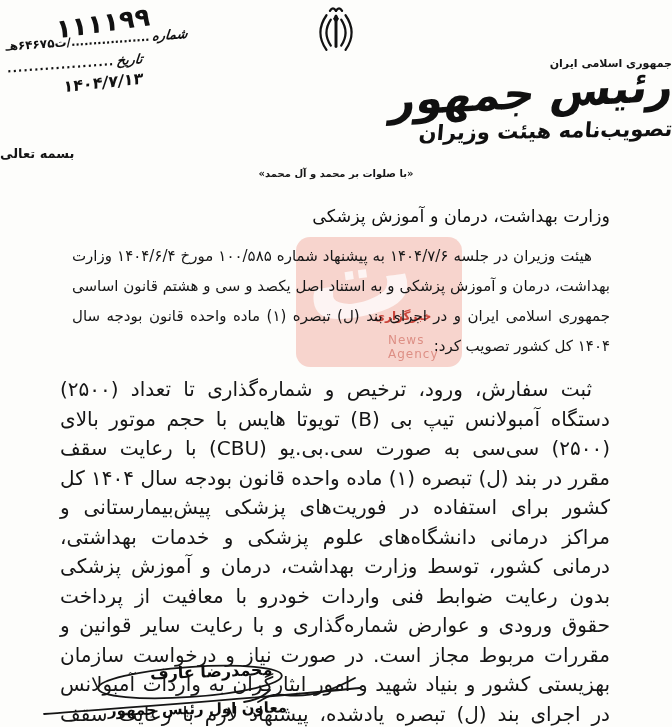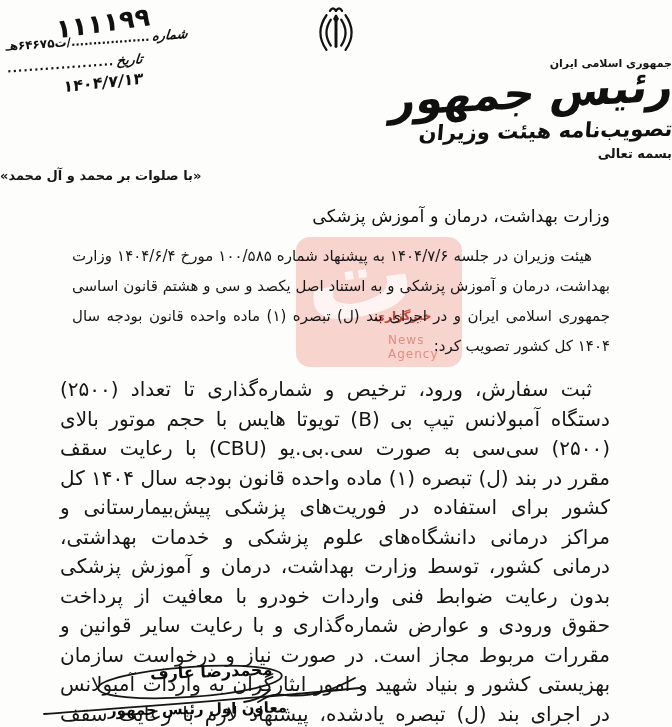--- a/index.html
+++ b/index.html
@@ -30,22 +30,22 @@
   .country{font-size:11px;font-weight:bold;margin-top:2px;letter-spacing:1px;color:#141414;}
   .office{
     font-size:44px;font-weight:bold;margin-top:2px;color:#101010;
     transform:skewX(-10deg) rotate(-3deg);display:inline-block;
   }
   .doctype{
     font-size:21px;font-weight:bold;margin-top:6px;color:#101010;
     transform:skewX(-6deg) rotate(-1deg);display:inline-block;
   }
   
-  .invocation{position:absolute;top:146px;right:0;left:0;text-align:right;font-size:13px;font-weight:bold;color:#161616;}
-  .salutation{position:absolute;top:168px;right:0;left:0;text-align:left;font-size:13px;font-weight:bold;color:#161616;}
+  .invocation{position:absolute;top:146px;right:0;left:0;text-align:left;font-size:13px;font-weight:bold;color:#161616;}
+  .salutation{position:absolute;top:168px;right:0;left:0;text-align:center;font-size:10px;font-weight:bold;color:#161616;}
   
   .addressee{position:absolute;top:206px;right:62px;font-size:17.5px;font-weight:normal;color:#111;z-index:2;}
   
   .para{
     position:absolute;right:62px;left:60px;margin:0;z-index:2;
     font-size:15px;line-height:30px;text-align:justify;text-justify:inter-word;
     color:#161616;direction:rtl;
   }
   .para1{top:241px;text-indent:18px;margin-left:12px;}
   .para2{top:375px;text-indent:18px;font-size:20px;line-height:29.5px;}

